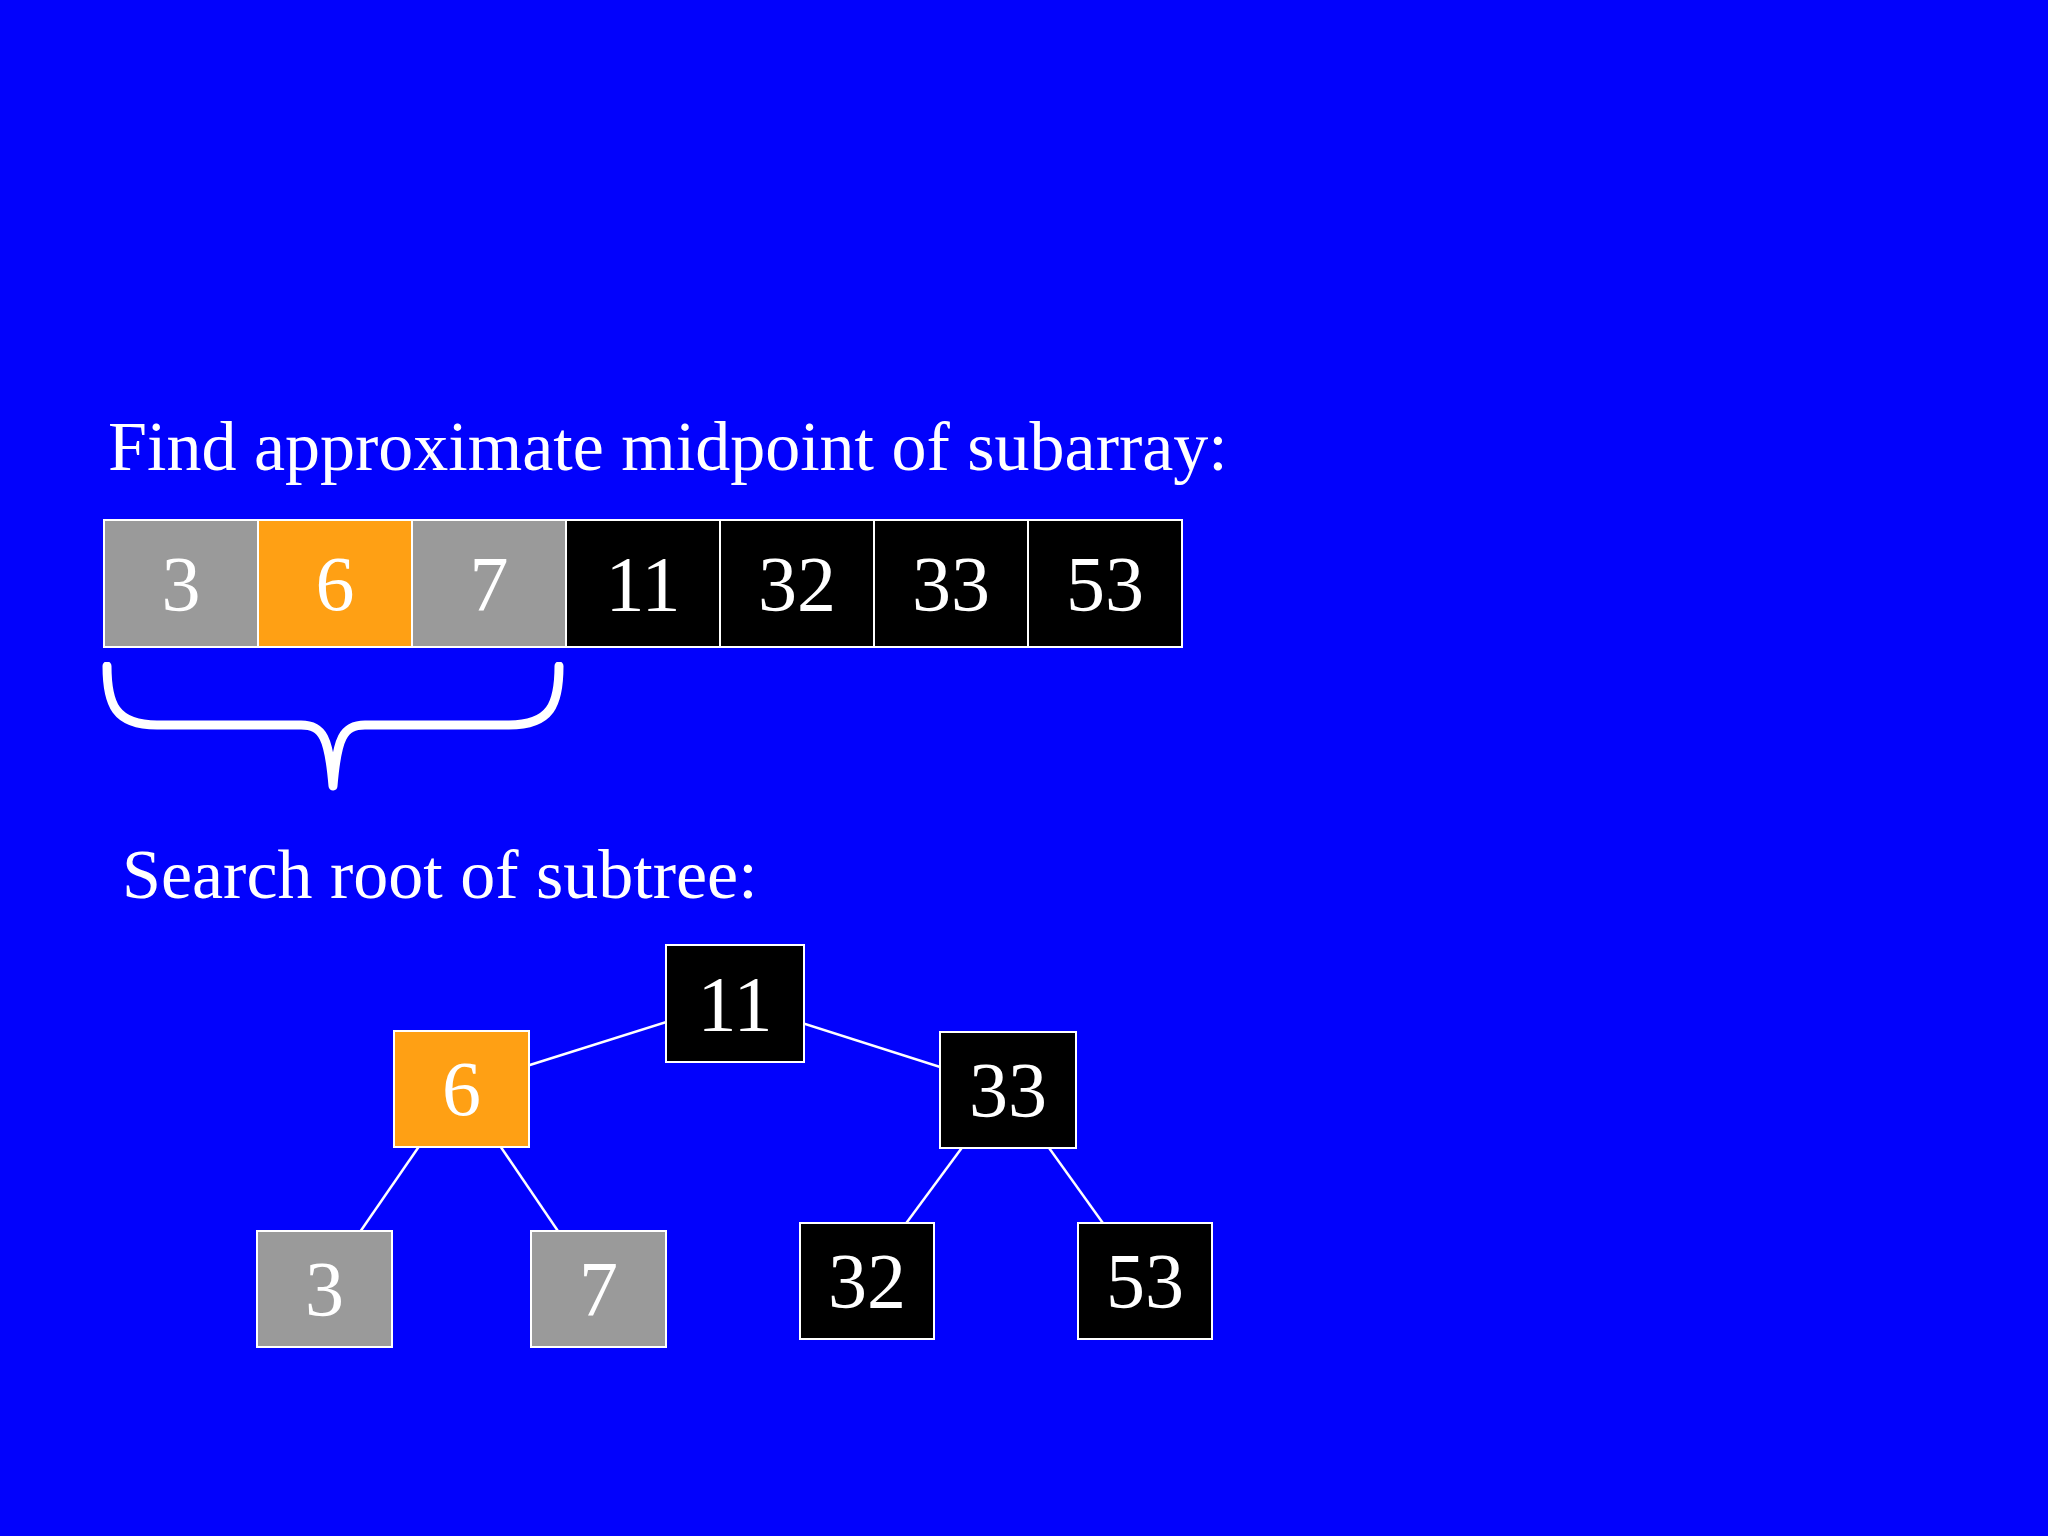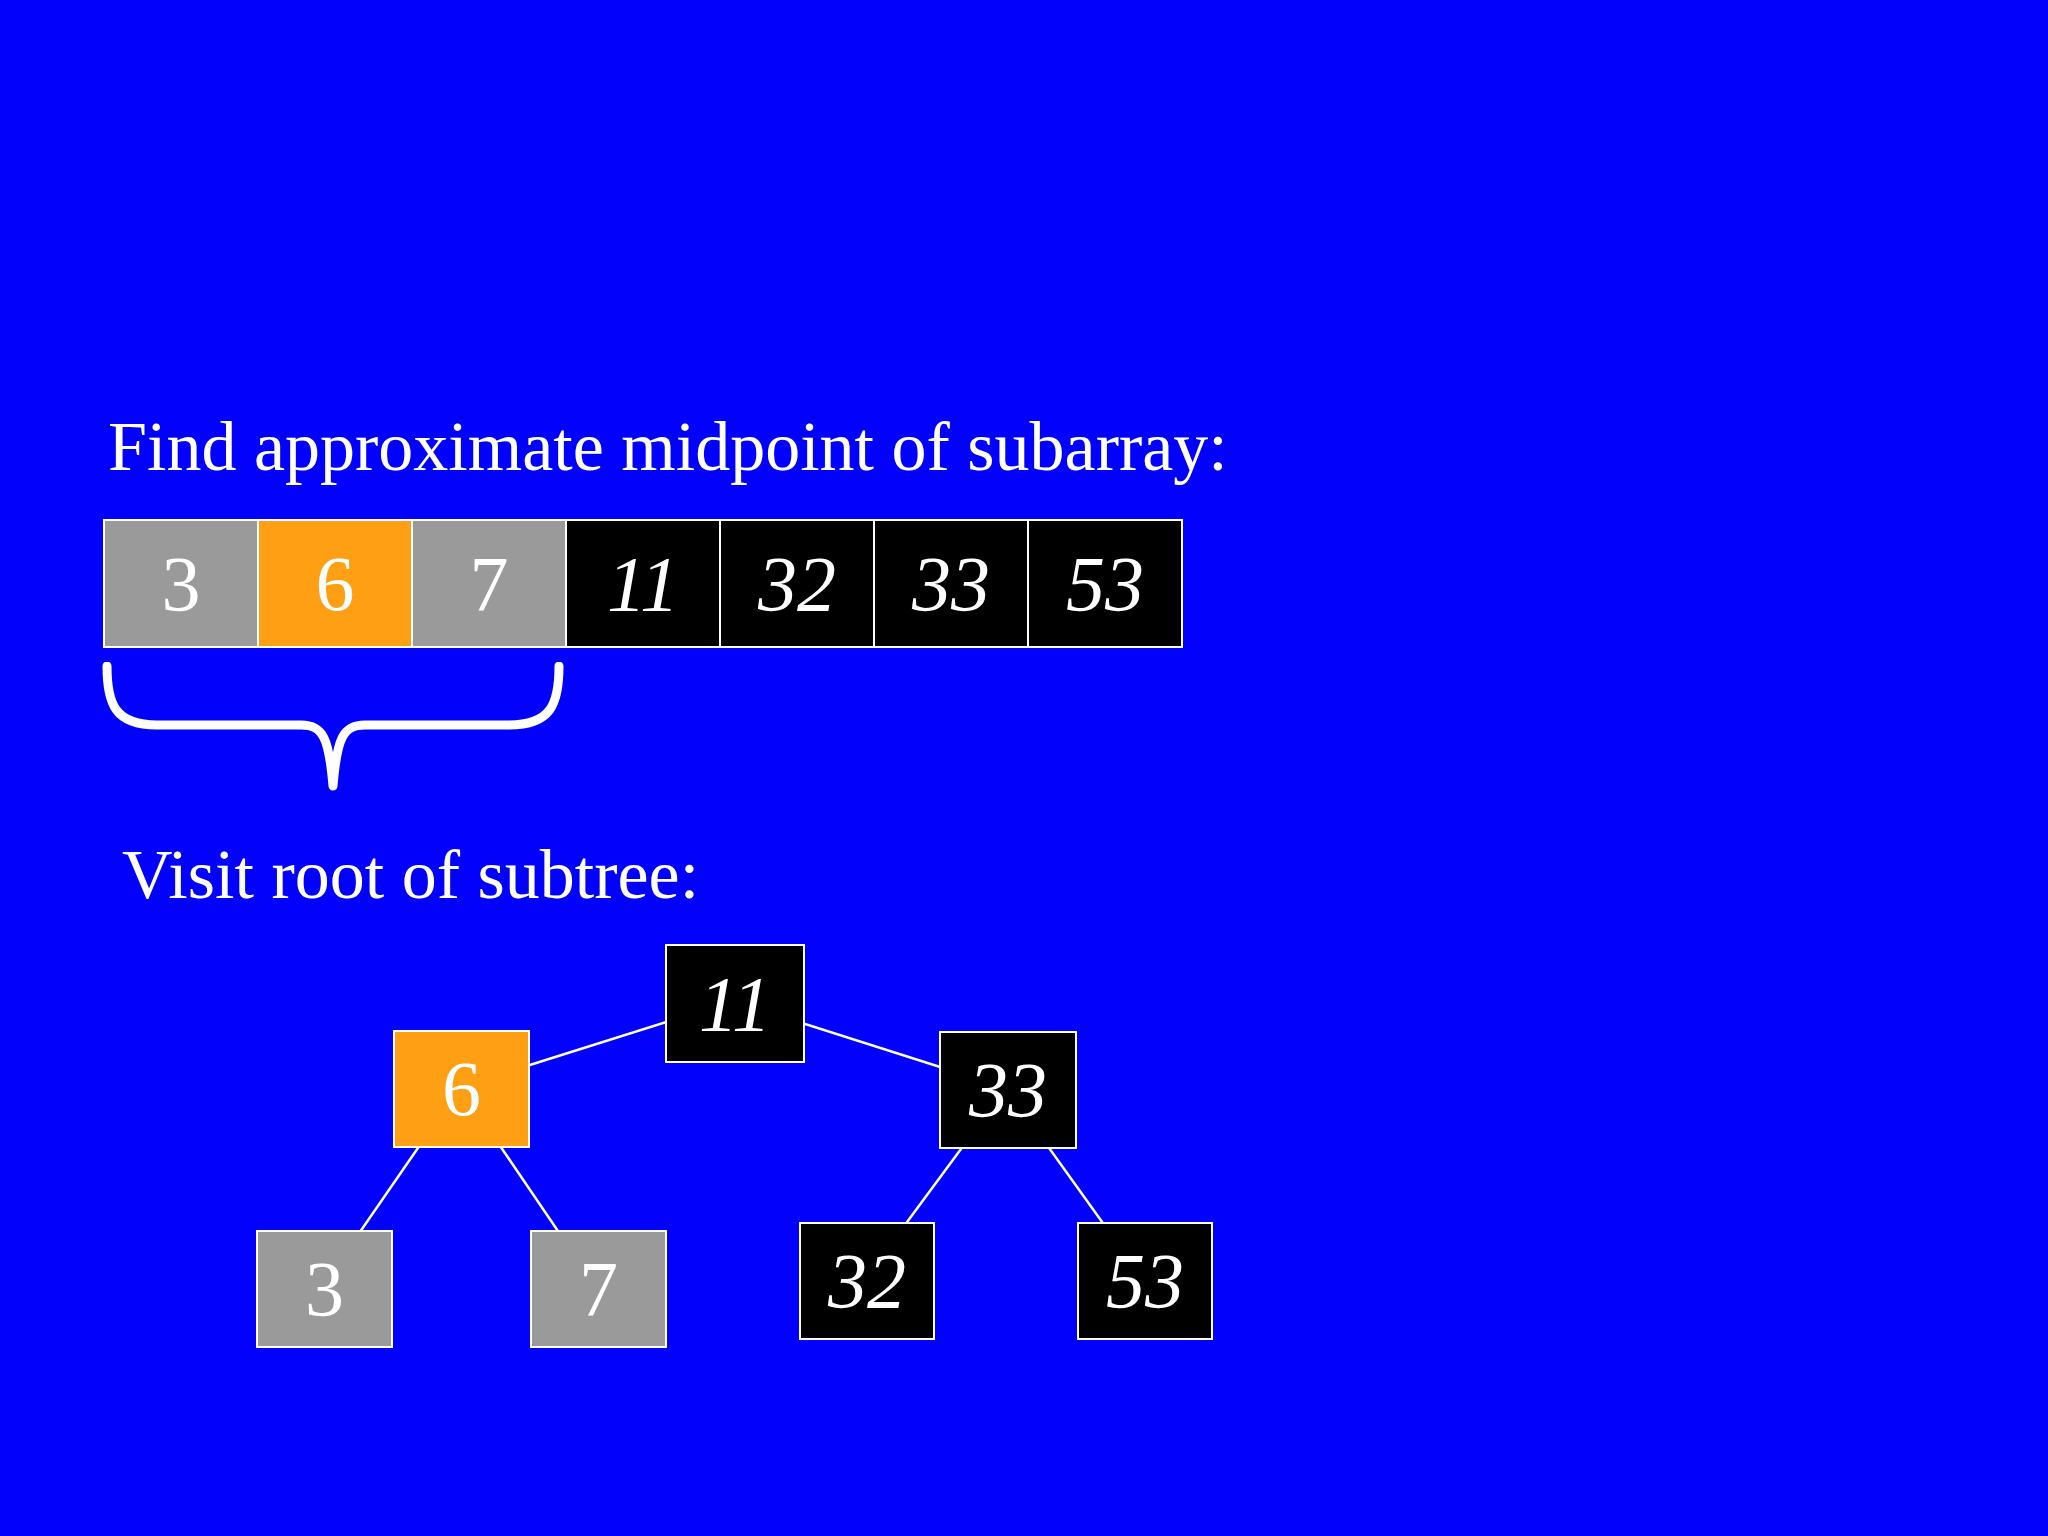--- a/index.html
+++ b/index.html
@@ -29,21 +29,21 @@
     position:absolute;left:103px;top:519px;display:flex;
   }
   .cell{
     width:152px;height:125px;border:2px solid var(--white);
     margin-left:-2px;display:flex;align-items:center;justify-content:center;
     color:var(--white);font-size:78px;
   }
   .cell:first-child{margin-left:0;}
   [data-state="gray"]{background:var(--gray);}
   [data-state="orange"]{background:var(--orange);}
-  [data-state="black"]{background:var(--black);font-style:italic;}
+  [data-state="black"]{background:var(--black);}
 
   .brace{position:absolute;left:99px;top:662px;}
 
   .edges{position:absolute;left:0;top:0;width:2048px;height:1536px;}
   .node{
     position:absolute;border:2px solid var(--white);
     display:flex;align-items:center;justify-content:center;
     color:var(--white);font-size:78px;
   }
   .node-11{left:665px;top:944px;width:136px;height:115px;}
@@ -75,21 +75,21 @@
   <svg class="brace" width="470" height="134" viewBox="0 0 470 134">
     <path d="M 8 4
              C 8 42, 16 63, 58 63
              L 202 63
              C 224 63, 230 76, 234 124
              C 238 76, 244 63, 266 63
              L 410 63
              C 452 63, 460 42, 460 4" fill="none" stroke="#ffffff" stroke-width="9" stroke-linecap="round" stroke-linejoin="round"></path>
   </svg>
 
-  <div class="label label-2">Visit root of subtree:</div>
+  <div class="label label-2">Search root of subtree:</div>
 
   <svg class="edges" width="2048" height="1536" viewBox="0 0 2048 1536">
     <line x1="733" y1="1001" x2="460" y2="1087" stroke="#ffffff" stroke-width="2.5"></line>
     <line x1="733" y1="1001" x2="1006" y2="1088" stroke="#ffffff" stroke-width="2.5"></line>
     <line x1="460" y1="1087" x2="322" y2="1287" stroke="#ffffff" stroke-width="2.5"></line>
     <line x1="460" y1="1087" x2="596" y2="1287" stroke="#ffffff" stroke-width="2.5"></line>
     <line x1="1006" y1="1088" x2="865" y2="1279" stroke="#ffffff" stroke-width="2.5"></line>
     <line x1="1006" y1="1088" x2="1143" y2="1279" stroke="#ffffff" stroke-width="2.5"></line>
   </svg>
 

